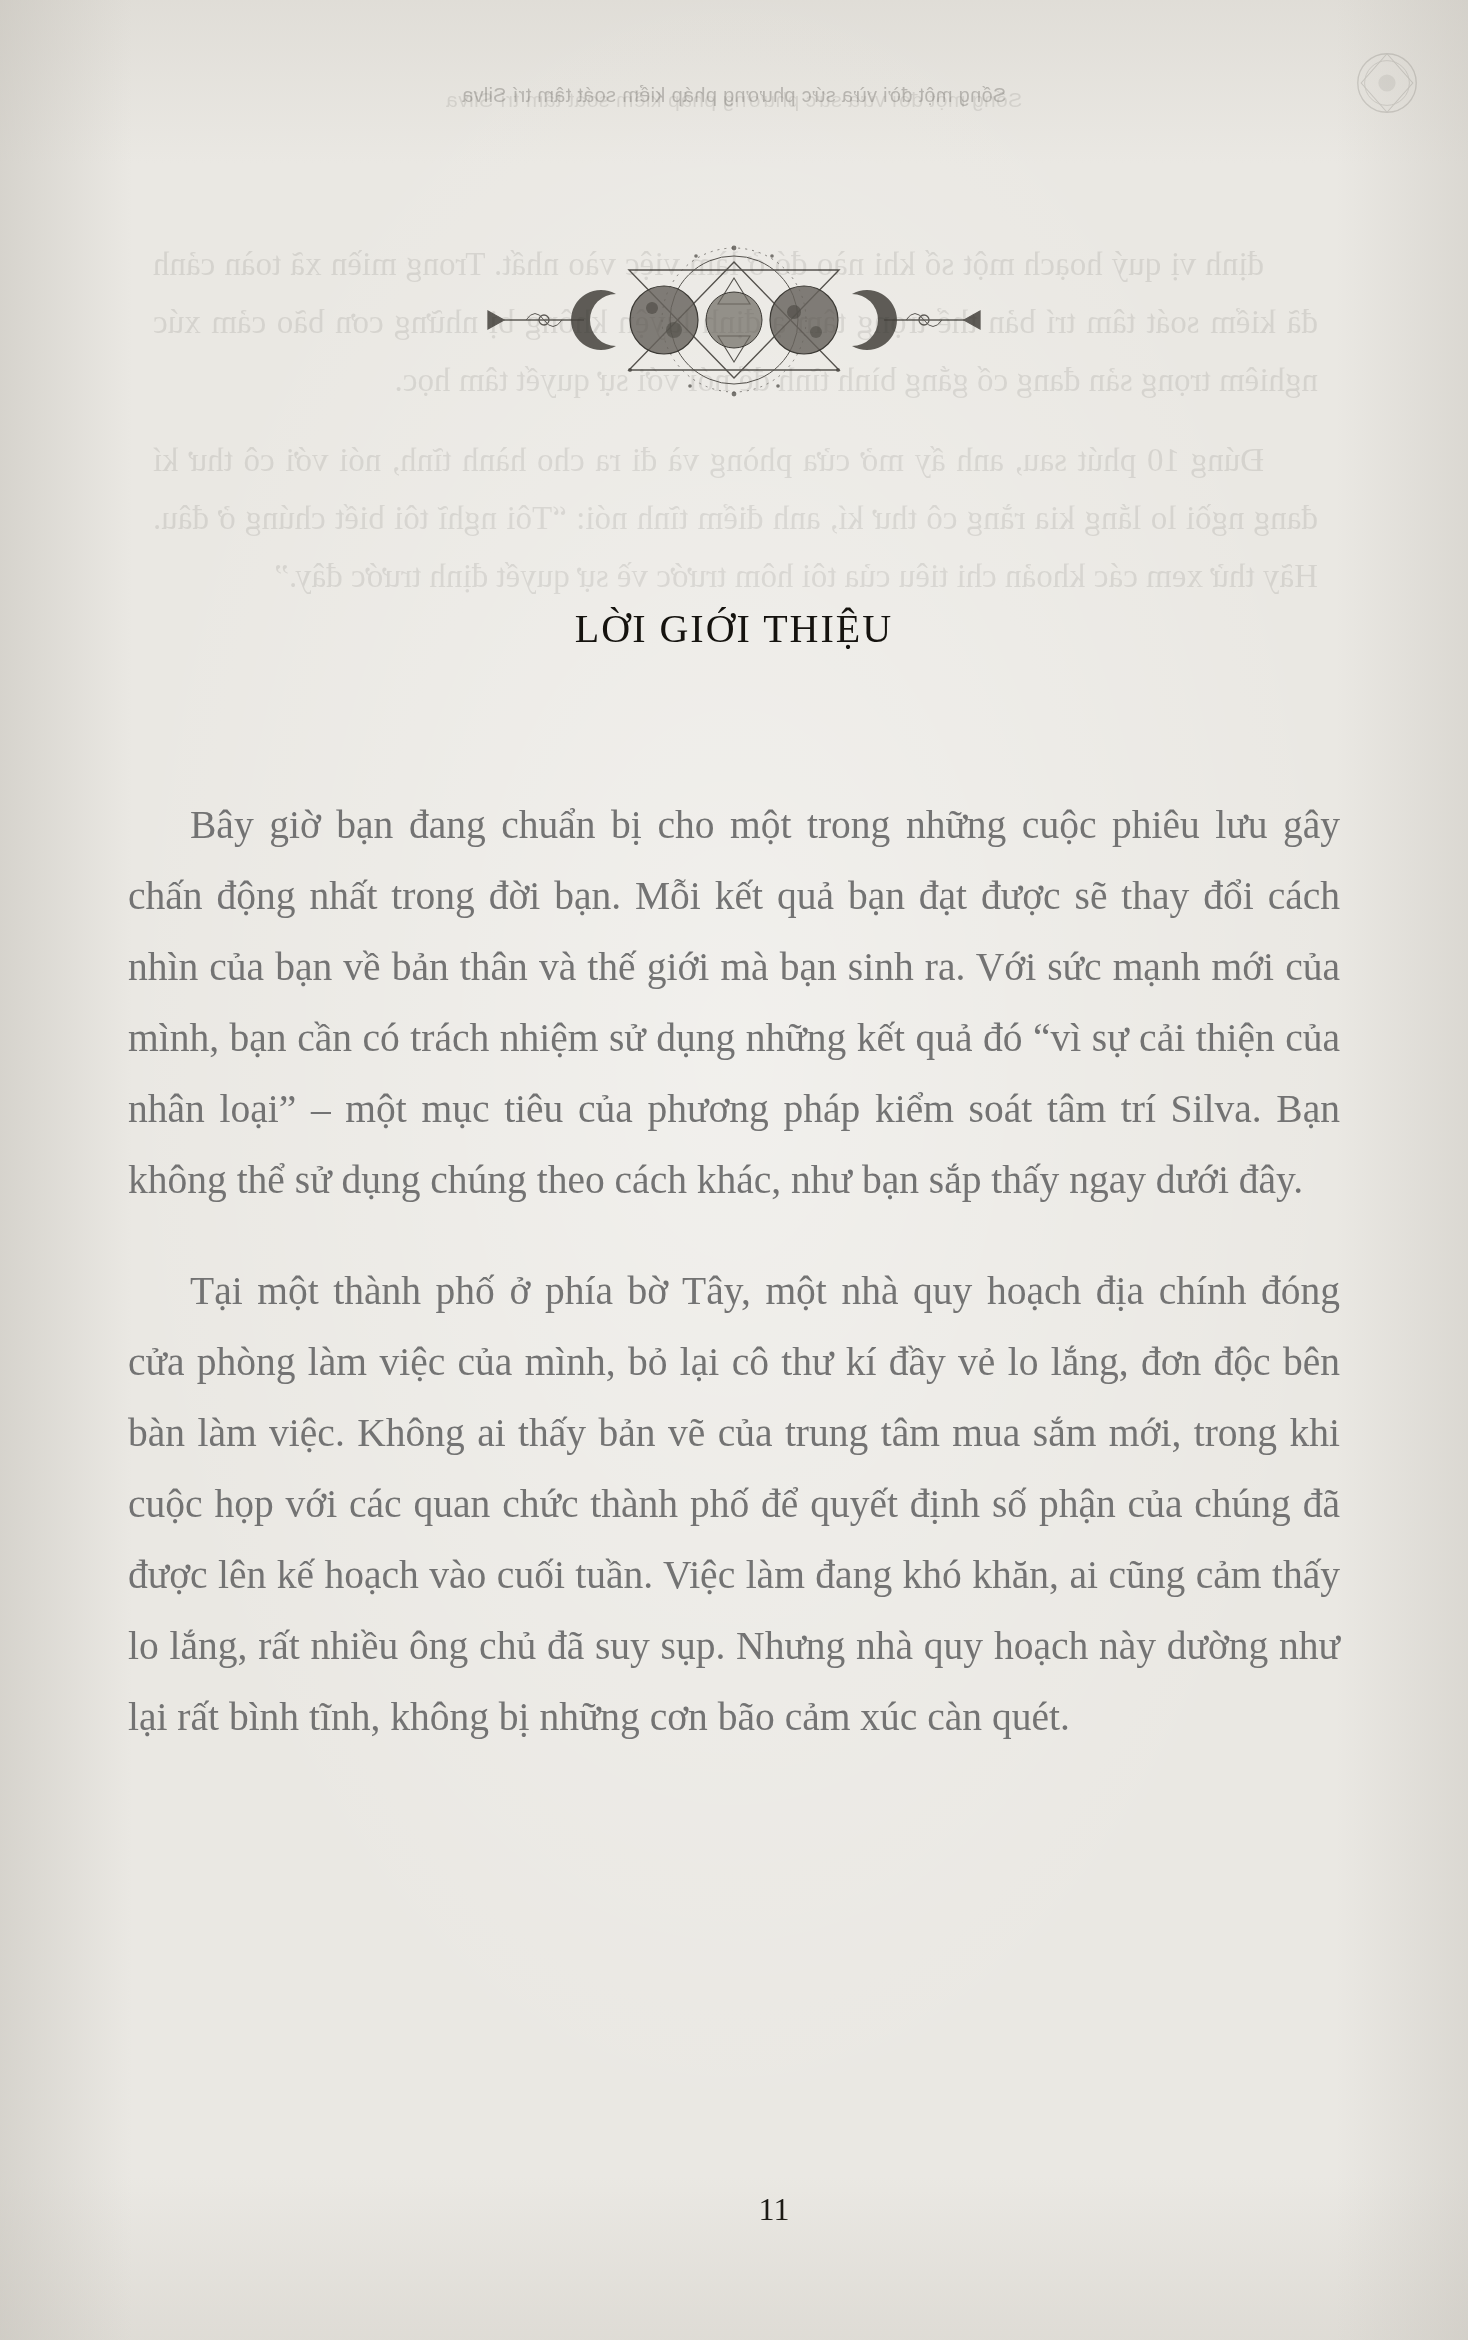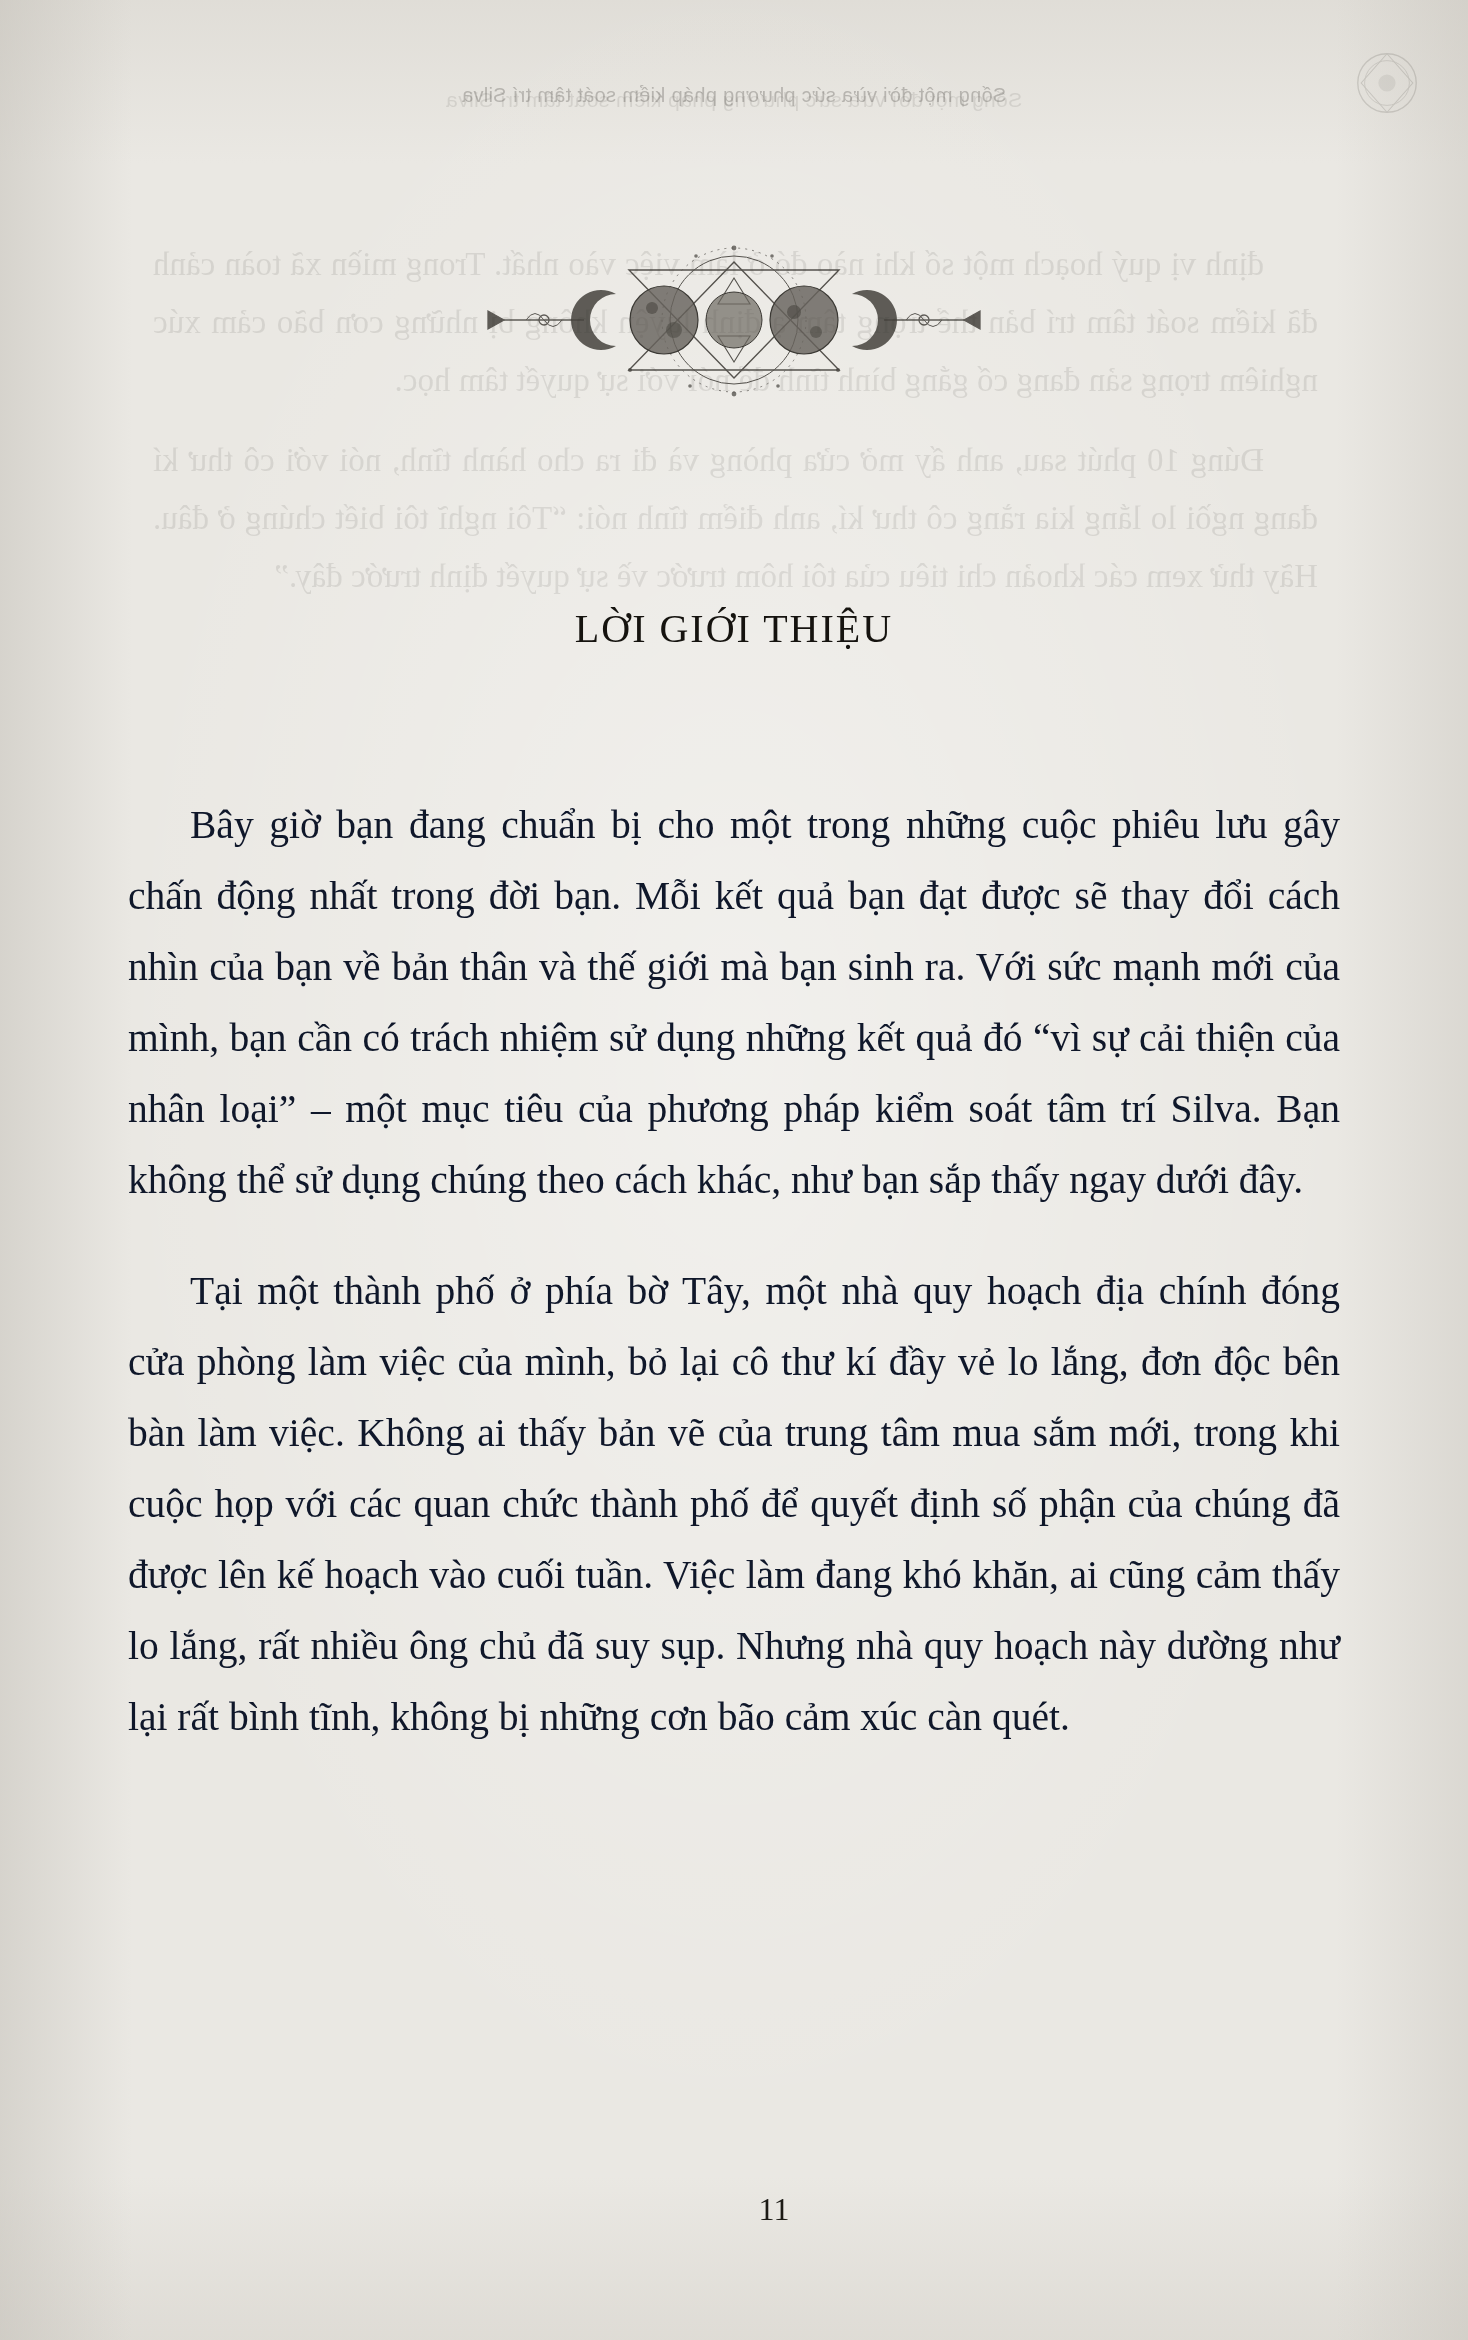--- a/index.html
+++ b/index.html
@@ -119,21 +119,21 @@
   }
 
   
   #body-text {
     position: absolute;
     top: 790px;
     left: 128px;
     width: 1212px;
     font-size: 39.5px;
     line-height: 71px;
-    color: #0f172a;
+    color: #737373;
     text-align: justify;
     text-justify: inter-word;
   }
   #body-text p {
     margin: 0 0 40px 0;
     text-indent: 62px;
   }
   #body-text p:last-child { margin-bottom: 0; }
 
   

